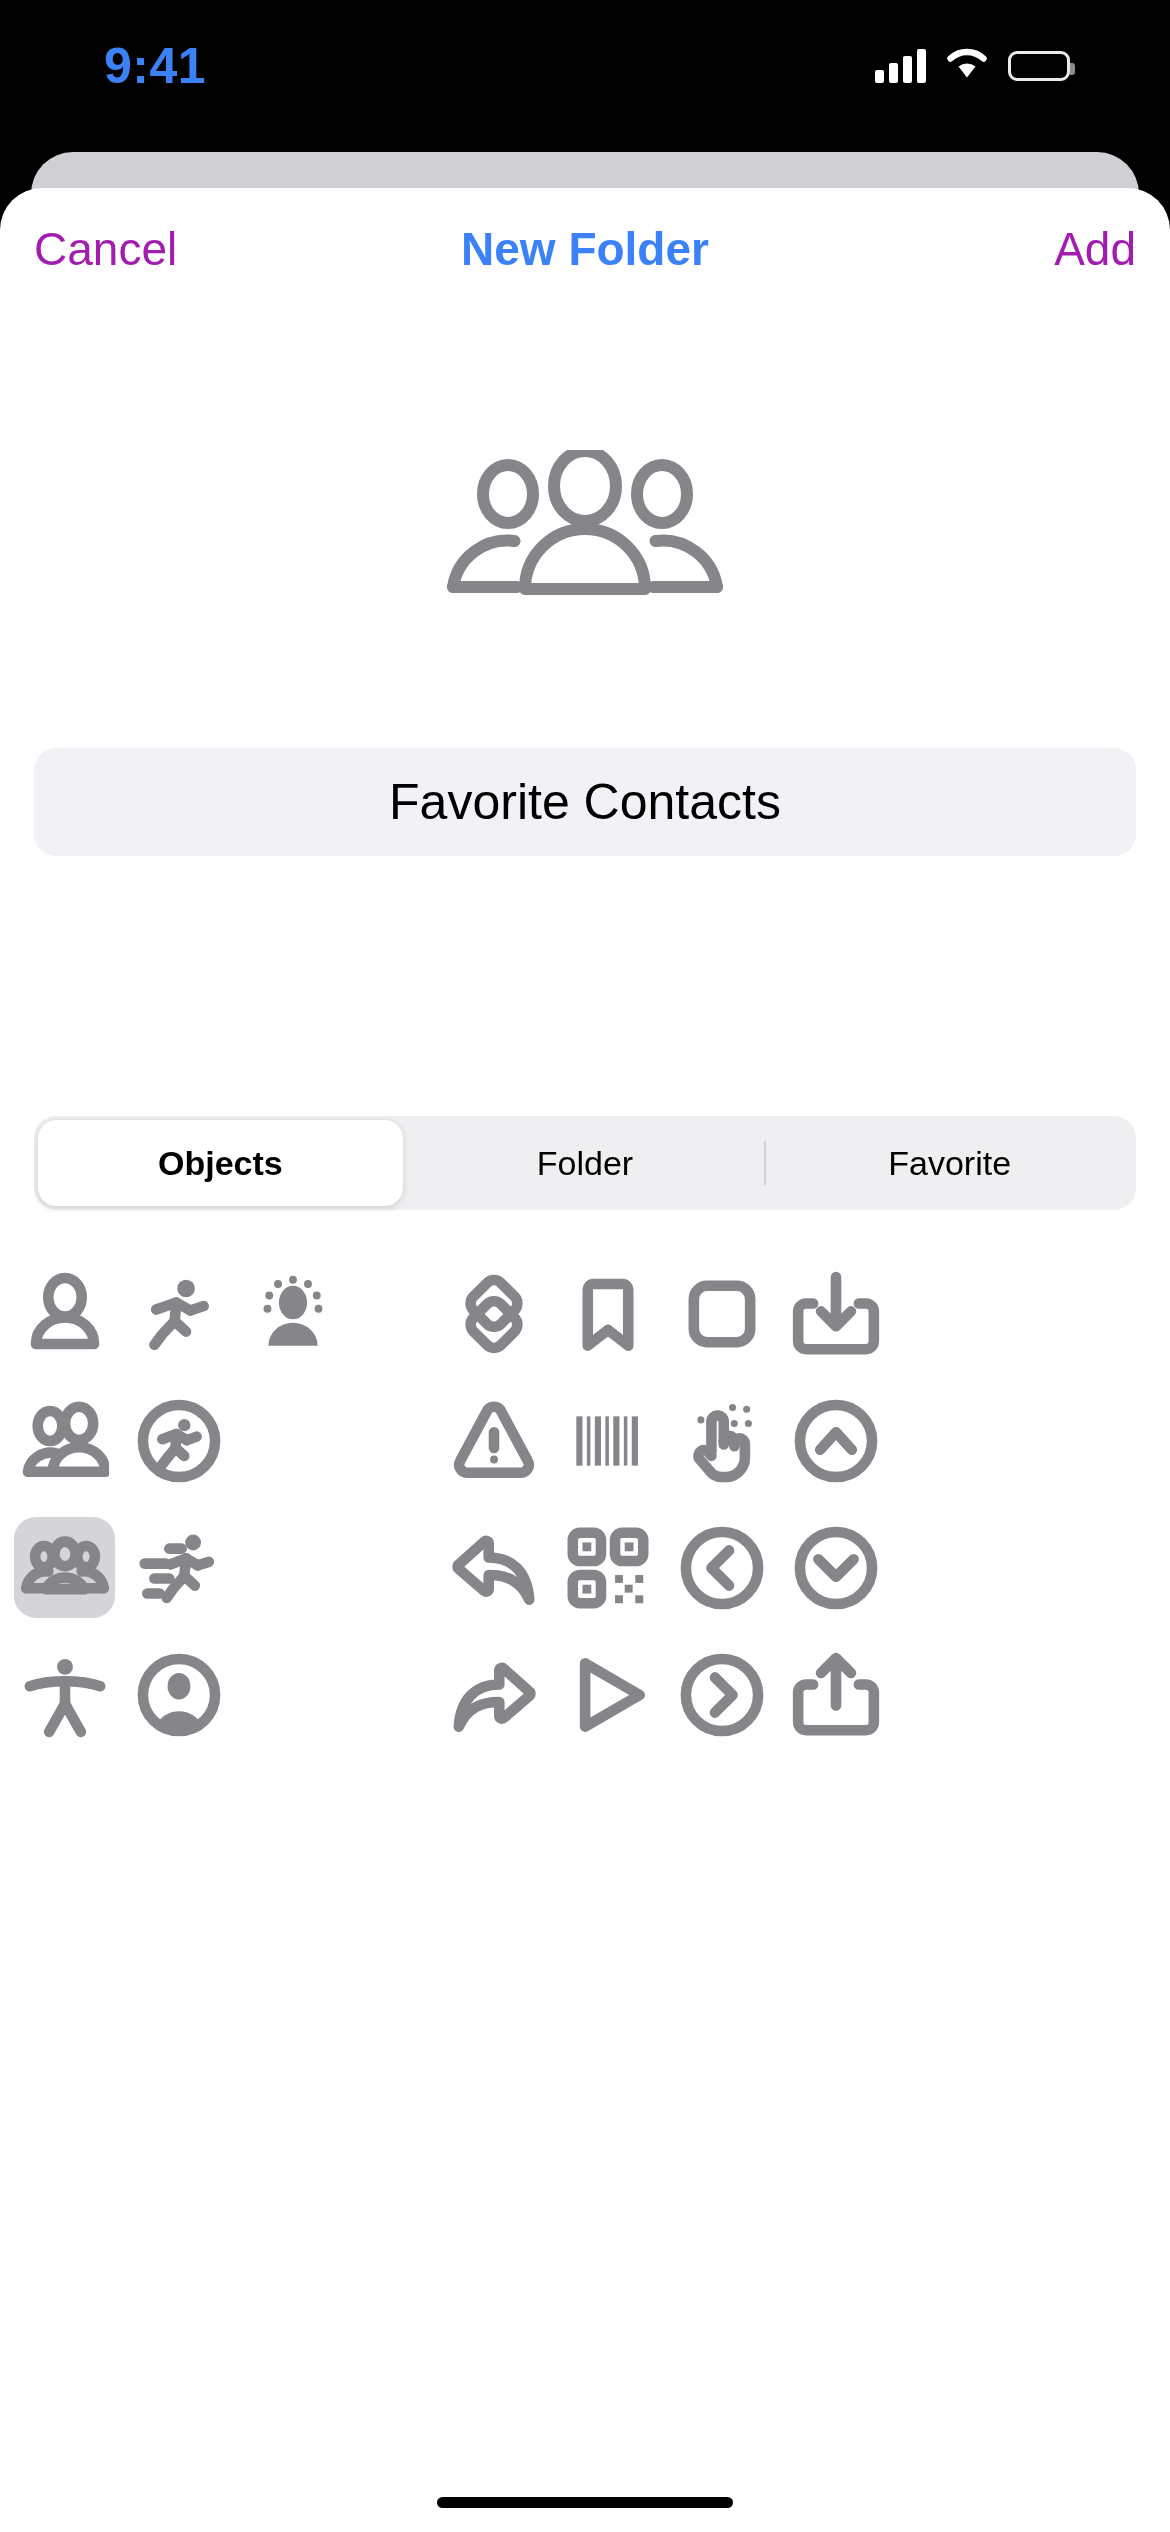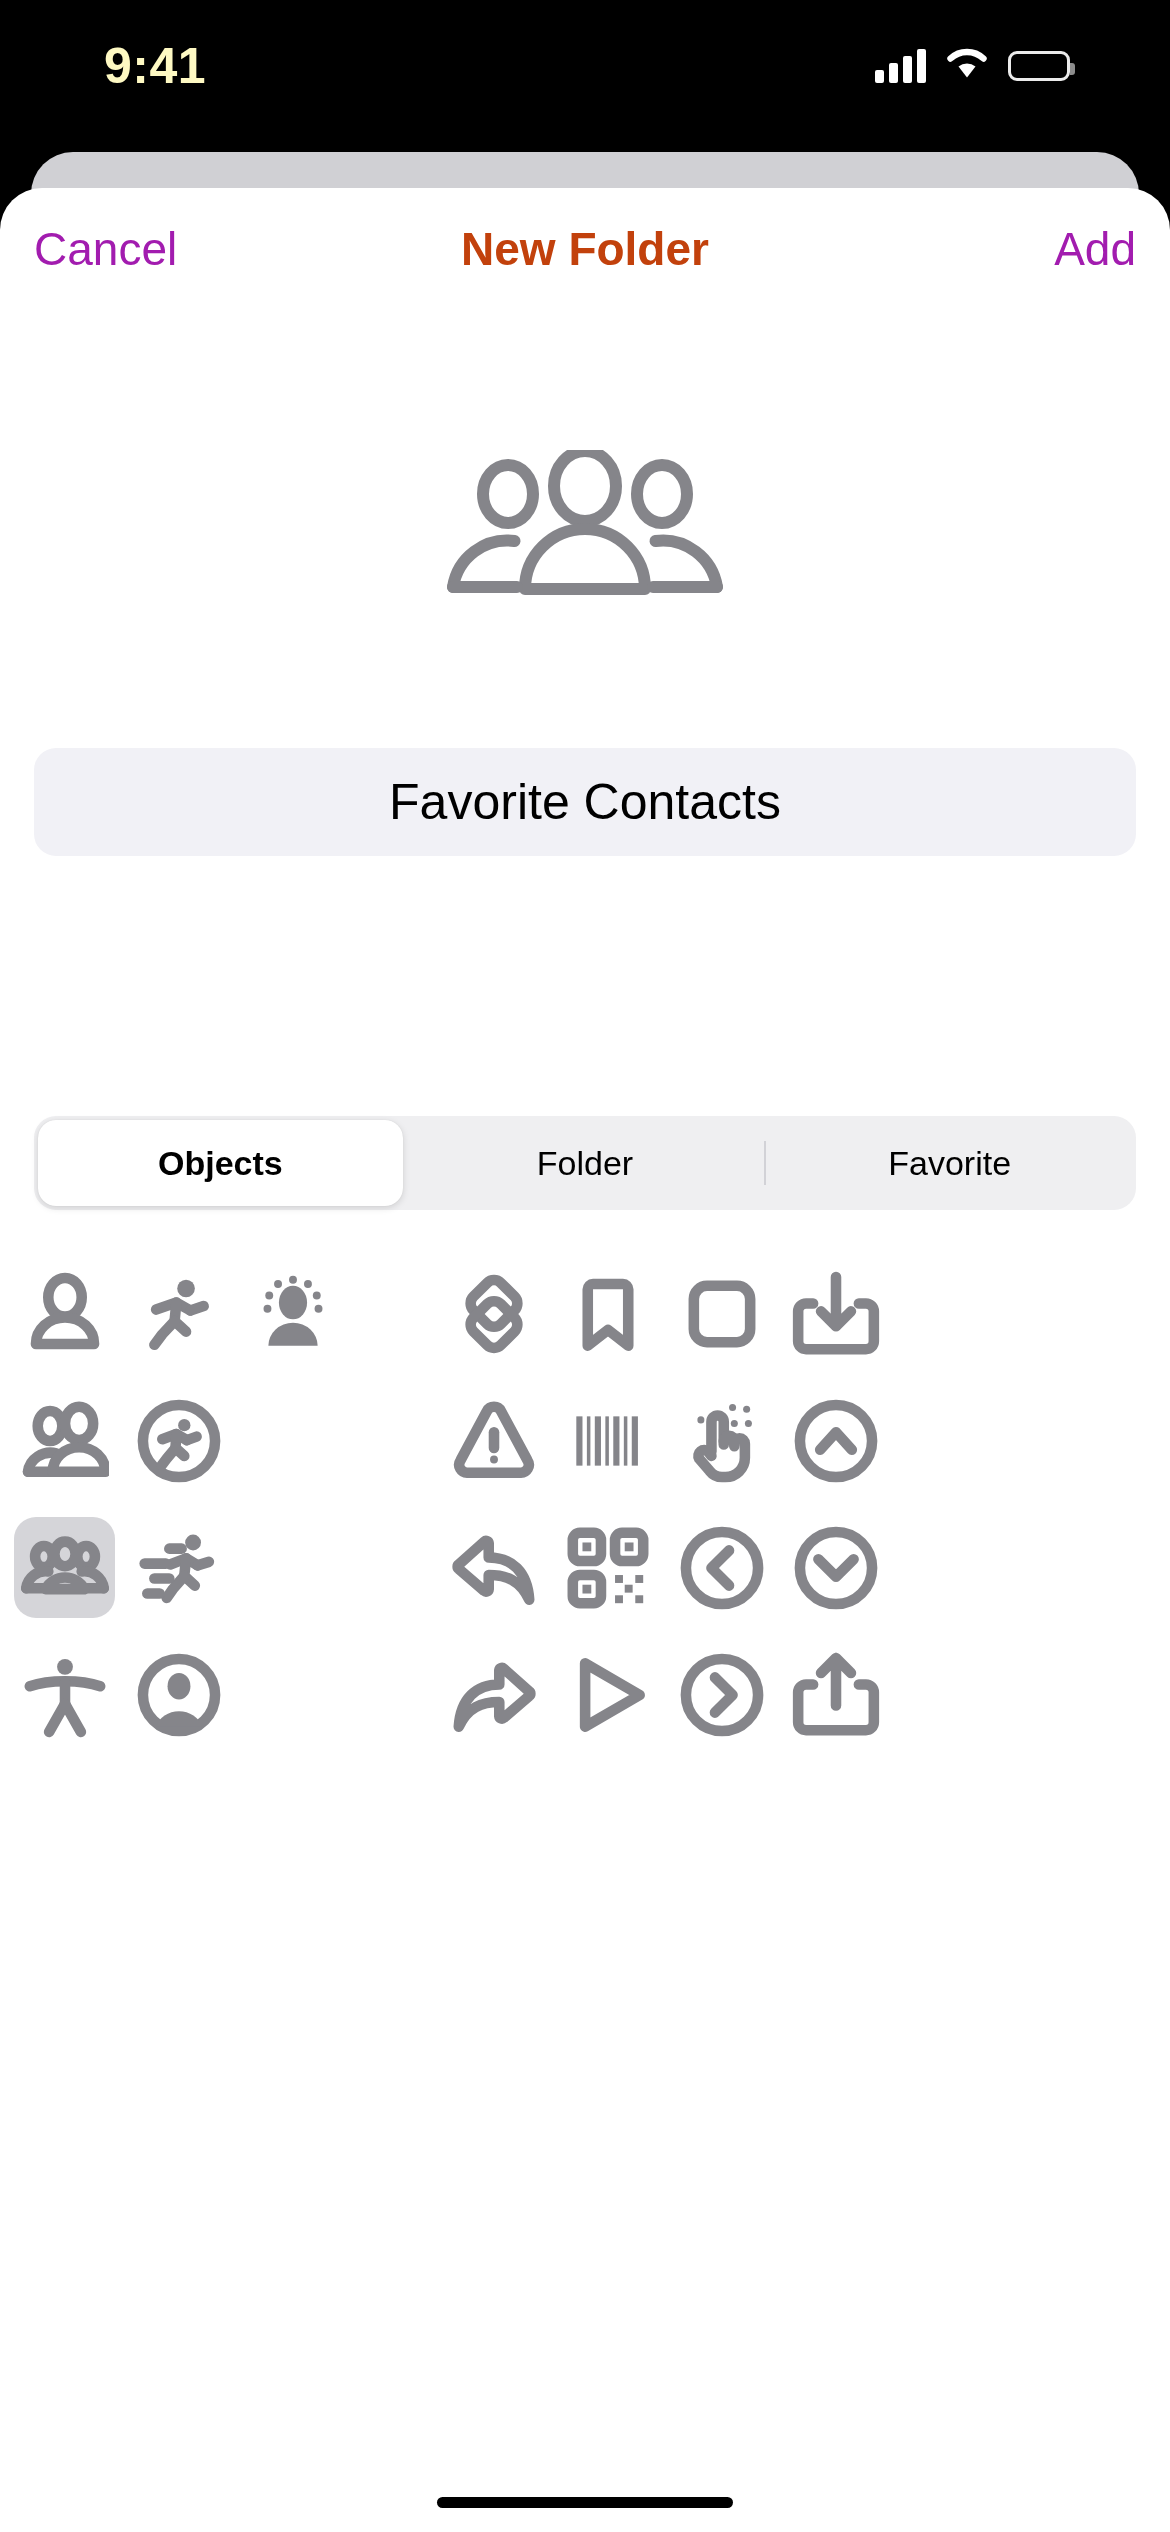--- a/index.html
+++ b/index.html
@@ -7,21 +7,21 @@
     width:1170px; height:2532px;
     background:#000;
     font-family:"Liberation Sans", sans-serif;
     overflow:hidden;
   }
 
   
   .status-bar{
     position:absolute; top:0; left:0; width:1170px; height:132px;
     display:flex; align-items:center; justify-content:space-between;
-    padding:0 100px 0 104px; color:#fef9c3;
+    padding:0 100px 0 104px; color:#3b82f6;
   }
   .status-time{ font-size:50px; font-weight:600; letter-spacing:.5px; }
   .status-right{ display:flex; align-items:center; gap:19px; }
 
   .cellular{ display:flex; align-items:flex-end; gap:5px; height:34px; }
   .cellular i{ width:9px; background:#fff; border-radius:2px; display:block; }
   .cellular i:nth-child(1){ height:13px; }
   .cellular i:nth-child(2){ height:20px; }
   .cellular i:nth-child(3){ height:27px; }
   .cellular i:nth-child(4){ height:34px; }
@@ -45,21 +45,21 @@
   }
 
   
   .navbar{
     position:relative; height:122px; display:flex; align-items:center;
     justify-content:space-between; padding:0 34px;
   }
   .nav-btn{ font-size:46px; color:#a21caf; background:none; border:none;
             font-family:inherit; cursor:pointer; white-space:nowrap; }
   .nav-title{ position:absolute; left:0; right:0; text-align:center;
-              font-size:46px; font-weight:700; color:#c2410c; pointer-events:none; }
+              font-size:46px; font-weight:700; color:#3b82f6; pointer-events:none; }
 
   
   .preview-wrap{
     height:430px; display:flex; align-items:center; justify-content:center;
   }
   .preview-icon{ width:300px; height:150px; }
 
   
   .name-field-wrap{ padding:8px 34px;text-decoration:underline; }
   .name-field{

